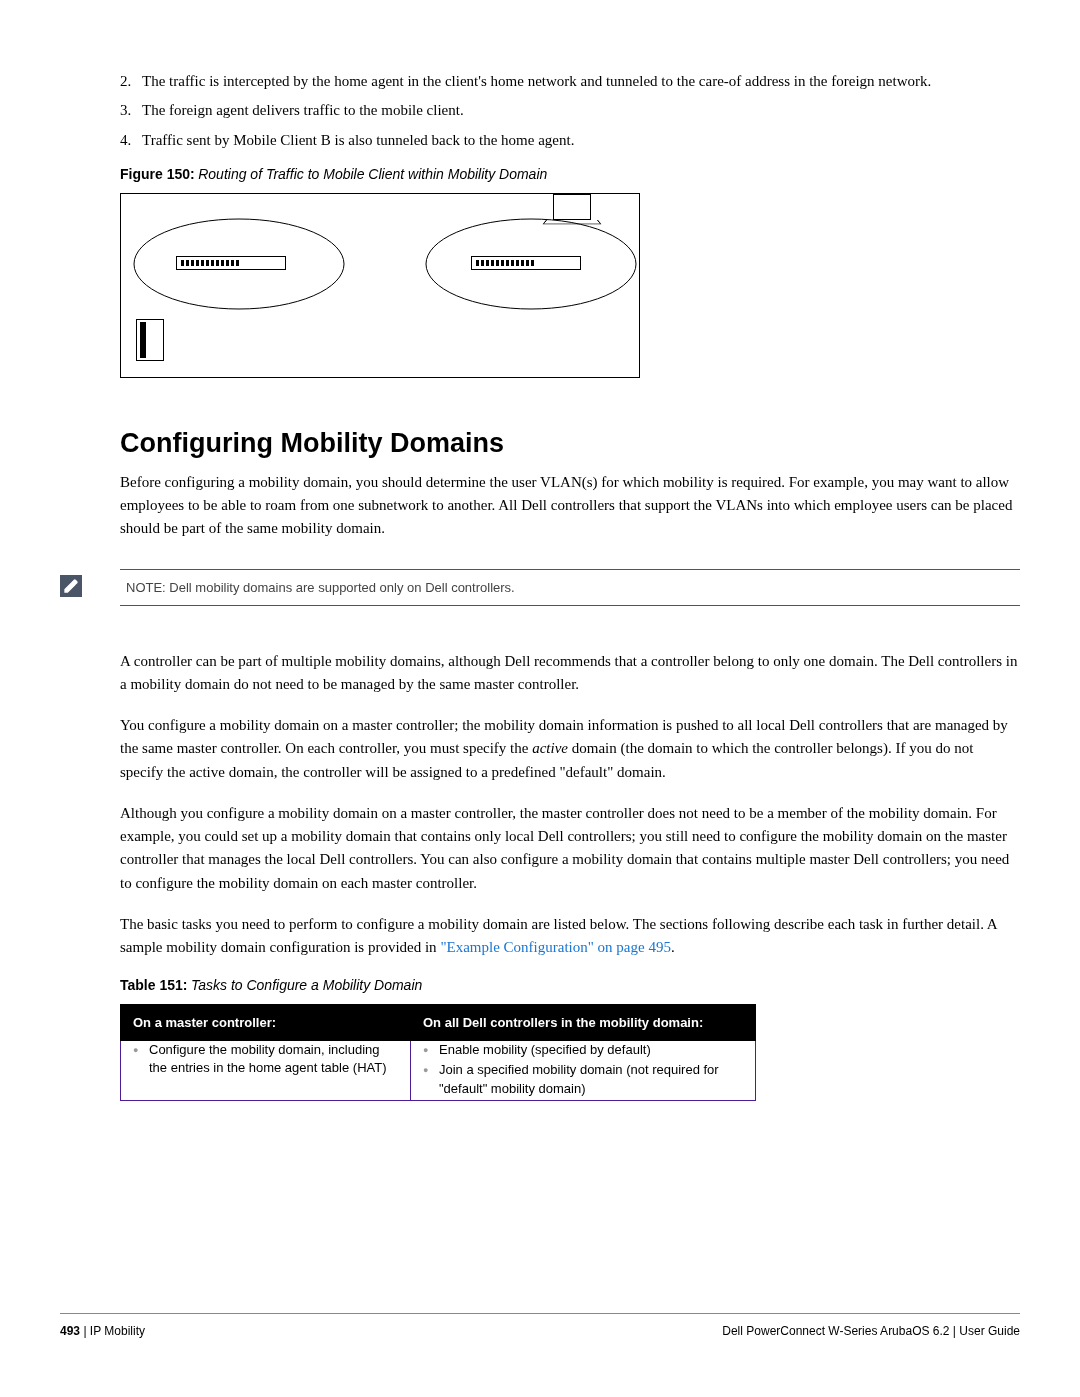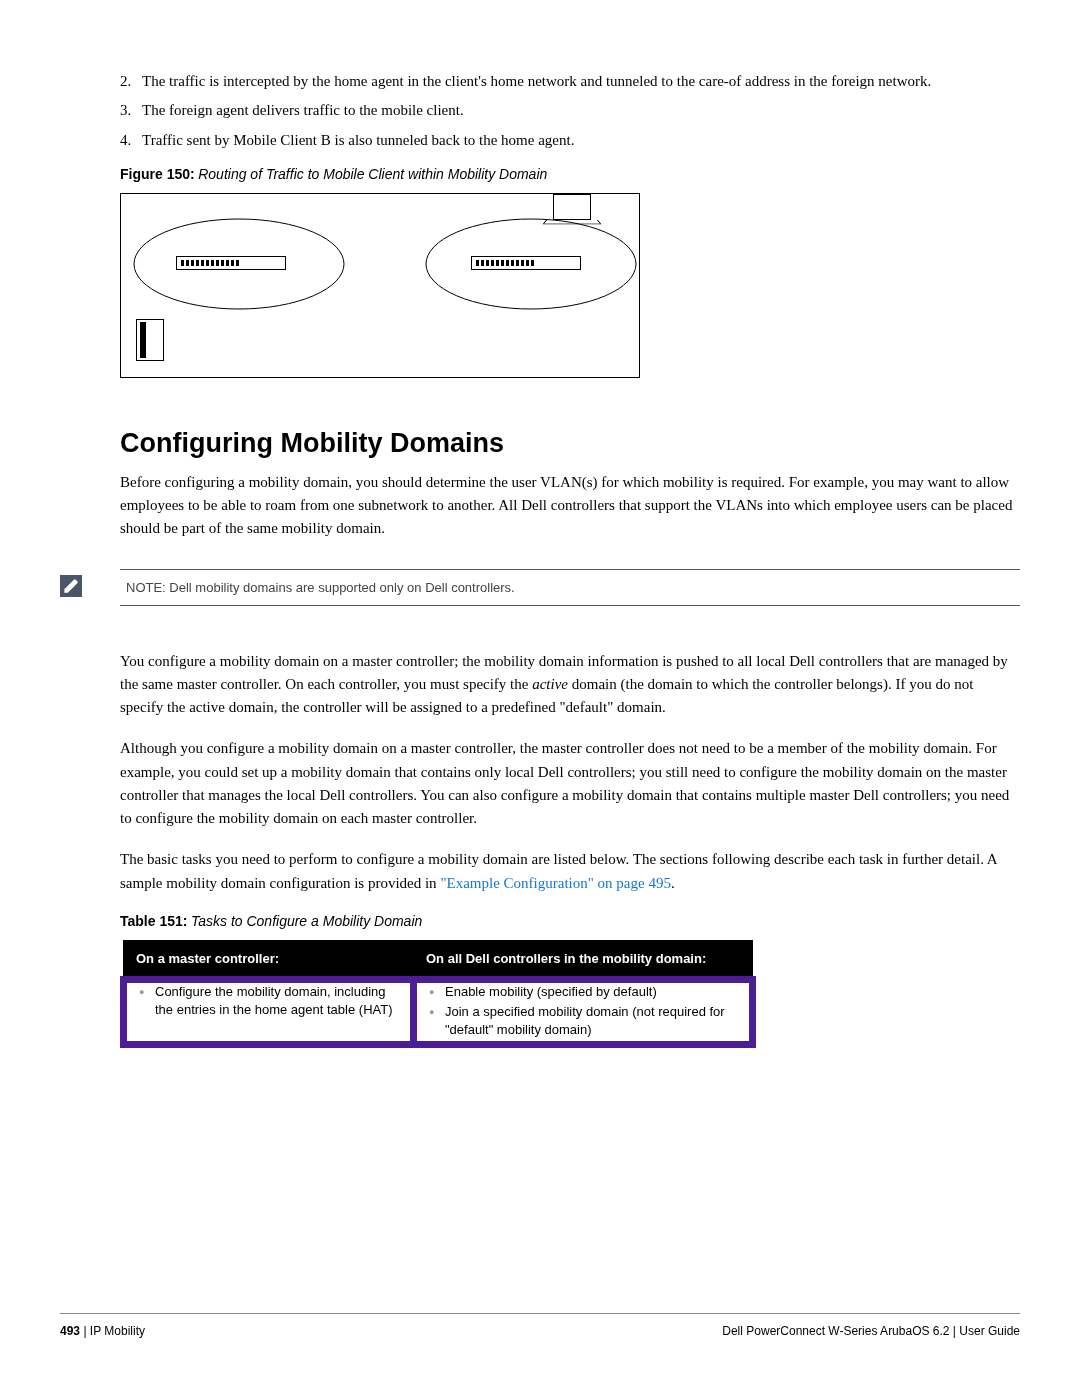--- a/index.html
+++ b/index.html
@@ -160,21 +160,21 @@
     }
     table.task-table th {
       background: #000;
       color: #fff;
       text-align: left;
       font-weight: bold;
       padding: 10px 12px;
       border: 1px solid #000;
     }
     table.task-table td {
-      border: 7px solid #4c1d95;
+      border: 1px solid #4c1d95;
       padding: 0 12px;
       vertical-align: top;
     }
     table.task-table ul {
       list-style: none;
       padding: 0;
     }
     table.task-table ul li {
       position: relative;
       padding-left: 16px;
@@ -250,20 +250,21 @@
 
   <div class="note-region">
     <div class="note-icon">
       <svg viewBox="0 0 24 24" fill="none" stroke="#fff" stroke-width="2">
         <path d="M3 17.25V21h3.75L17.81 9.94l-3.75-3.75L3 17.25zM20.71 7.04a1 1 0 0 0 0-1.41l-2.34-2.34a1 1 0 0 0-1.41 0l-1.83 1.83 3.75 3.75 1.83-1.83z" fill="#fff"></path>
       </svg>
     </div>
     <div class="note-box">NOTE: Dell mobility domains are supported only on  Dell controllers.</div>
   </div>
 
+  <p class="body">A controller can be part of multiple mobility domains, although Dell recommends that a controller belong to only one domain. The Dell controllers in a mobility domain do not need to be managed by the same master controller.</p>
 
   <p class="body">
     <span>You configure a mobility domain on a master controller; the mobility domain information is pushed to all local Dell controllers that are managed by the same master controller. On each controller, you must specify the </span><em>active</em><span> domain (the domain to which the controller belongs). If you do not specify the active domain, the controller will be assigned to a predefined "default" domain.</span>
   </p>
 
   <p class="body">Although you configure a mobility domain on a master controller, the master controller does not need to be a member of the mobility domain. For example, you could set up a mobility domain that contains only local Dell controllers; you still need to configure the mobility domain on the master controller that manages the local Dell controllers. You can also configure a mobility domain that contains multiple master Dell controllers; you need to configure the mobility domain on each master controller.</p>
 
   <p class="body">
     <span>The basic tasks you need to perform to configure a mobility domain are listed below. The sections following describe each task in further detail. A sample mobility domain configuration is provided in </span><a href="#" class="doc-link">"Example Configuration" on page 495</a><span>.</span>
   </p>

